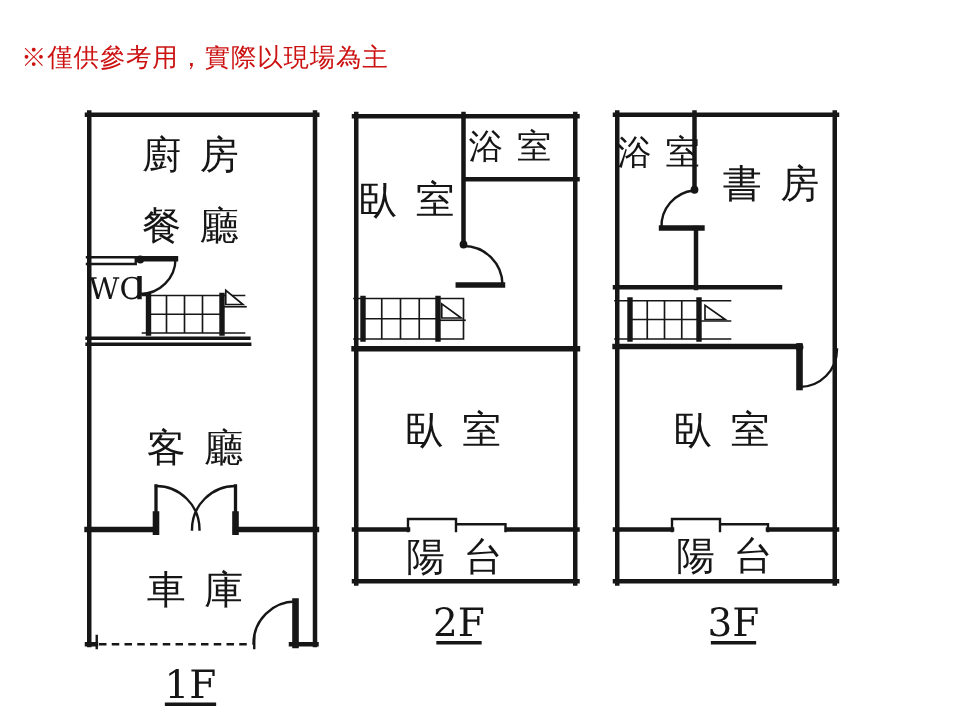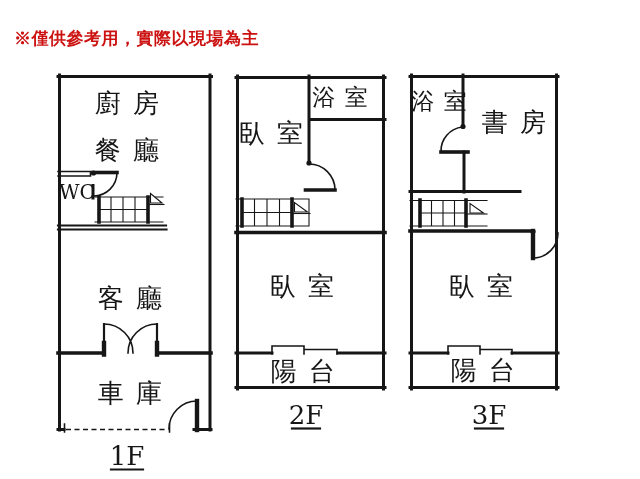--- a/index.html
+++ b/index.html
@@ -1,18 +1,18 @@
 <!DOCTYPE html>
 <html><head>
 <meta charset="utf-8">
 <style>
   html,body{margin:0;padding:0;background:#ffffff;}
   #stage{position:relative;width:640px;height:479px;background:#fff;overflow:hidden;
          font-family:"DejaVu Serif","Liberation Serif",serif;}
-  #disclaimer{position:absolute;left:14px;top:27px;font-size:17px;font-weight:bold;
+  #disclaimer{position:absolute;left:14px;top:27px;font-size:17px;font-weight:normal;
               color:#cc1111;letter-spacing:0.5px;white-space:nowrap;}
   svg{position:absolute;left:0;top:0;}
   .ln{stroke:#161616;fill:none;stroke-linecap:square;}
   .w1{stroke-width:1.1px;}
   .w15{stroke-width:1.6px;}
   .w2{stroke-width:2.2px;}
   .w3{stroke-width:3px;}
   .w35{stroke-width:3.6px;}
   .w4{stroke-width:4.4px;}
   .dash{stroke-dasharray:5,3.5;stroke-linecap:butt;}

